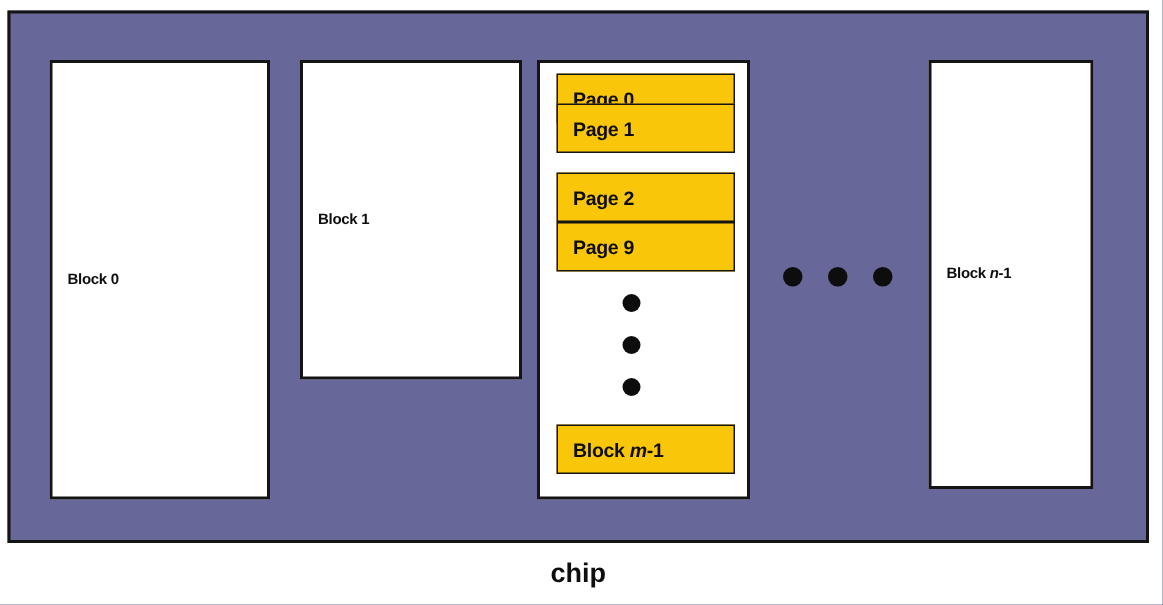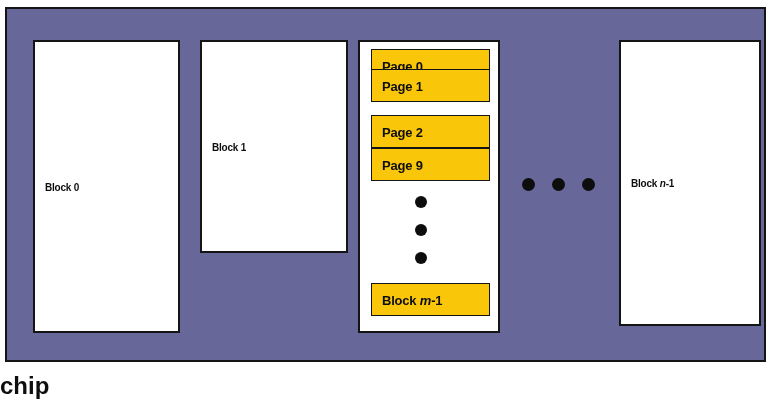--- a/index.html
+++ b/index.html
@@ -20,21 +20,21 @@
 
   .block {
     position: absolute; box-sizing: border-box;
     background: var(--block-fill, #ffffff);
     border: 2px solid var(--line, #141414);
     padding-left: 12px;
   }
   .block-0 { left: 33px;  top: 40px; width: 147px; height: 293px; }
   .block-1 { left: 200px; top: 40px; width: 148px; height: 213px; }
   .page-block { left: 358px; top: 40px; width: 142px; height: 293px; }
-  .block-n { left: 619px; top: 40px; width: 142px; height: 286px; }
+  .block-n { left: 619px; top: 40px; width: 110px; height: 286px; }
 
   .block-label {
     position: absolute; left: 10px; top: 50%; transform: translateY(-50%);
     font-size: 10px; font-weight: bold; white-space: nowrap; letter-spacing: -0.2px;
   }
   .block-label i { font-style: italic; }
 
   .page {
     position: absolute; box-sizing: border-box;
     left: 11px; width: 119px; height: 33px;
@@ -59,21 +59,21 @@
   .v-ellipsis .dot { width: 12px; height: 12px; border-radius: 50%; background: #0d0d0d; }
 
   .h-ellipsis {
     position: absolute; left: 522px; top: 178px;
     display: flex; flex-direction: row; gap: 17px;
   }
   .h-ellipsis .dot { width: 13px; height: 13px; border-radius: 50%; background: #0d0d0d; }
 
   .chip-caption {
     position: absolute; left: 0; top: 372px; width: 771px;
-    text-align: left; font-size: 24px; font-weight: bold;
+    text-align: center; font-size: 18px; font-weight: bold;
   }
 </style>
 </head>
 <body style="--chip-fill: #686799; --page-fill: #FAC60A; --block-fill: #FFFFFF; --line: #141414; --text: #0E0E0E;">
 
 <div class="canvas">
 
   <div class="chip-rect"></div>
 
   <div class="block block-0">

